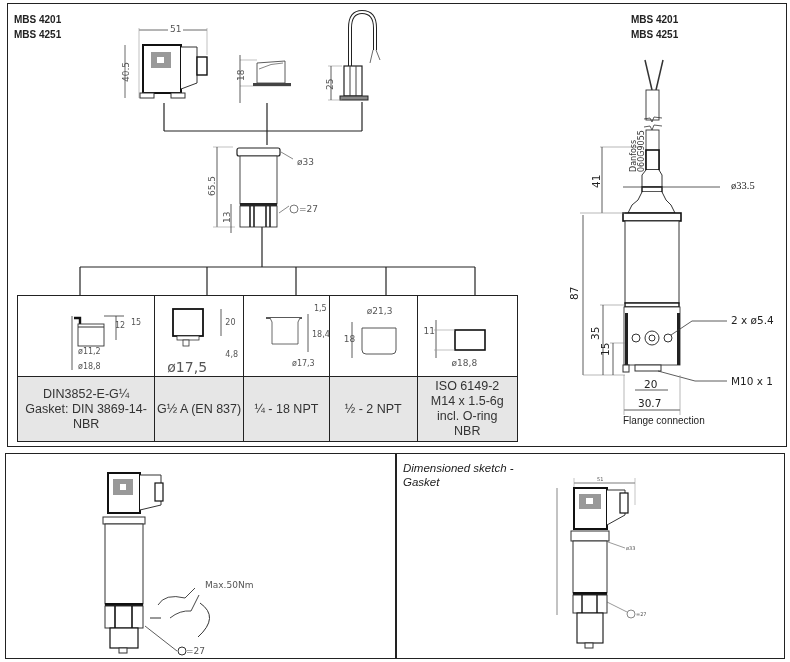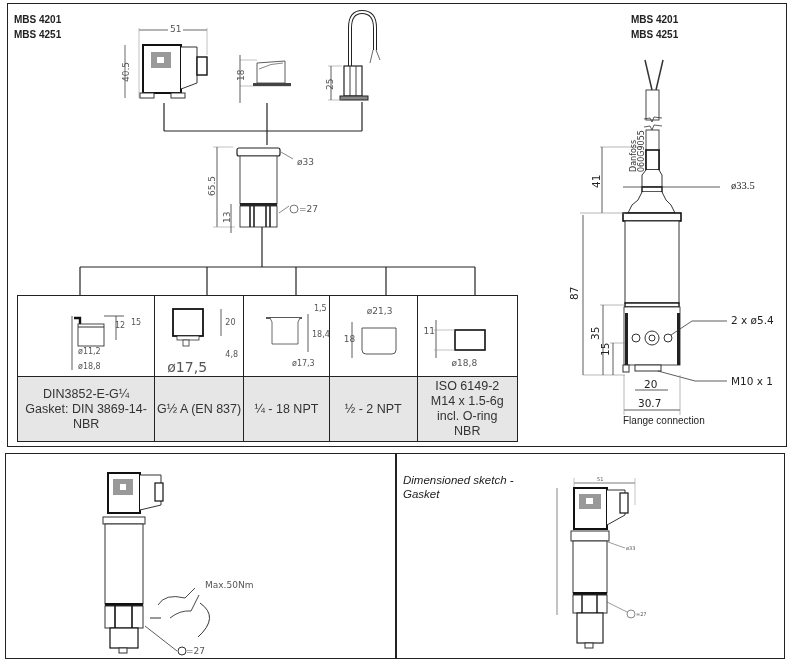--- a/index.html
+++ b/index.html
@@ -7,21 +7,21 @@
   .frame{position:absolute;border:1.6px solid #222;box-sizing:border-box;}
   .title{position:absolute;font-weight:bold;font-size:10px;line-height:15px;color:#222;}
   .abs{position:absolute;}
   .dim{position:absolute;font-size:9px;color:#555;font-family:"DejaVu Sans",sans-serif;}
   .dimr{position:absolute;font-size:10.5px;color:#222;font-family:"DejaVu Sans",sans-serif;}
   .rot{transform:rotate(-90deg);transform-origin:left top;white-space:nowrap;}
   table.conn{position:absolute;left:17px;top:295px;width:501px;height:146px;border-collapse:collapse;}
   table.conn td{border:1.3px solid #222;padding:0;text-align:center;vertical-align:middle;}
   table.conn tr.img td{height:80px;background:#fff;}
   table.conn tr.txt td{height:64px;background:#e6e6e6;font-size:12.5px;line-height:15px;color:#333;}
-  .italic{font-style:italic;margin-top:12px;}
+  .italic{font-style:italic;}
   svg{position:absolute;overflow:visible;}
 </style>
 </head>
 <body>
 
 <div class="frame" style="left:7px;top:3px;width:780px;height:444px;"></div>
 
 <div class="title" style="left:14px;top:12px;">
   <div>MBS 4201</div>
   <div>MBS 4251</div>

